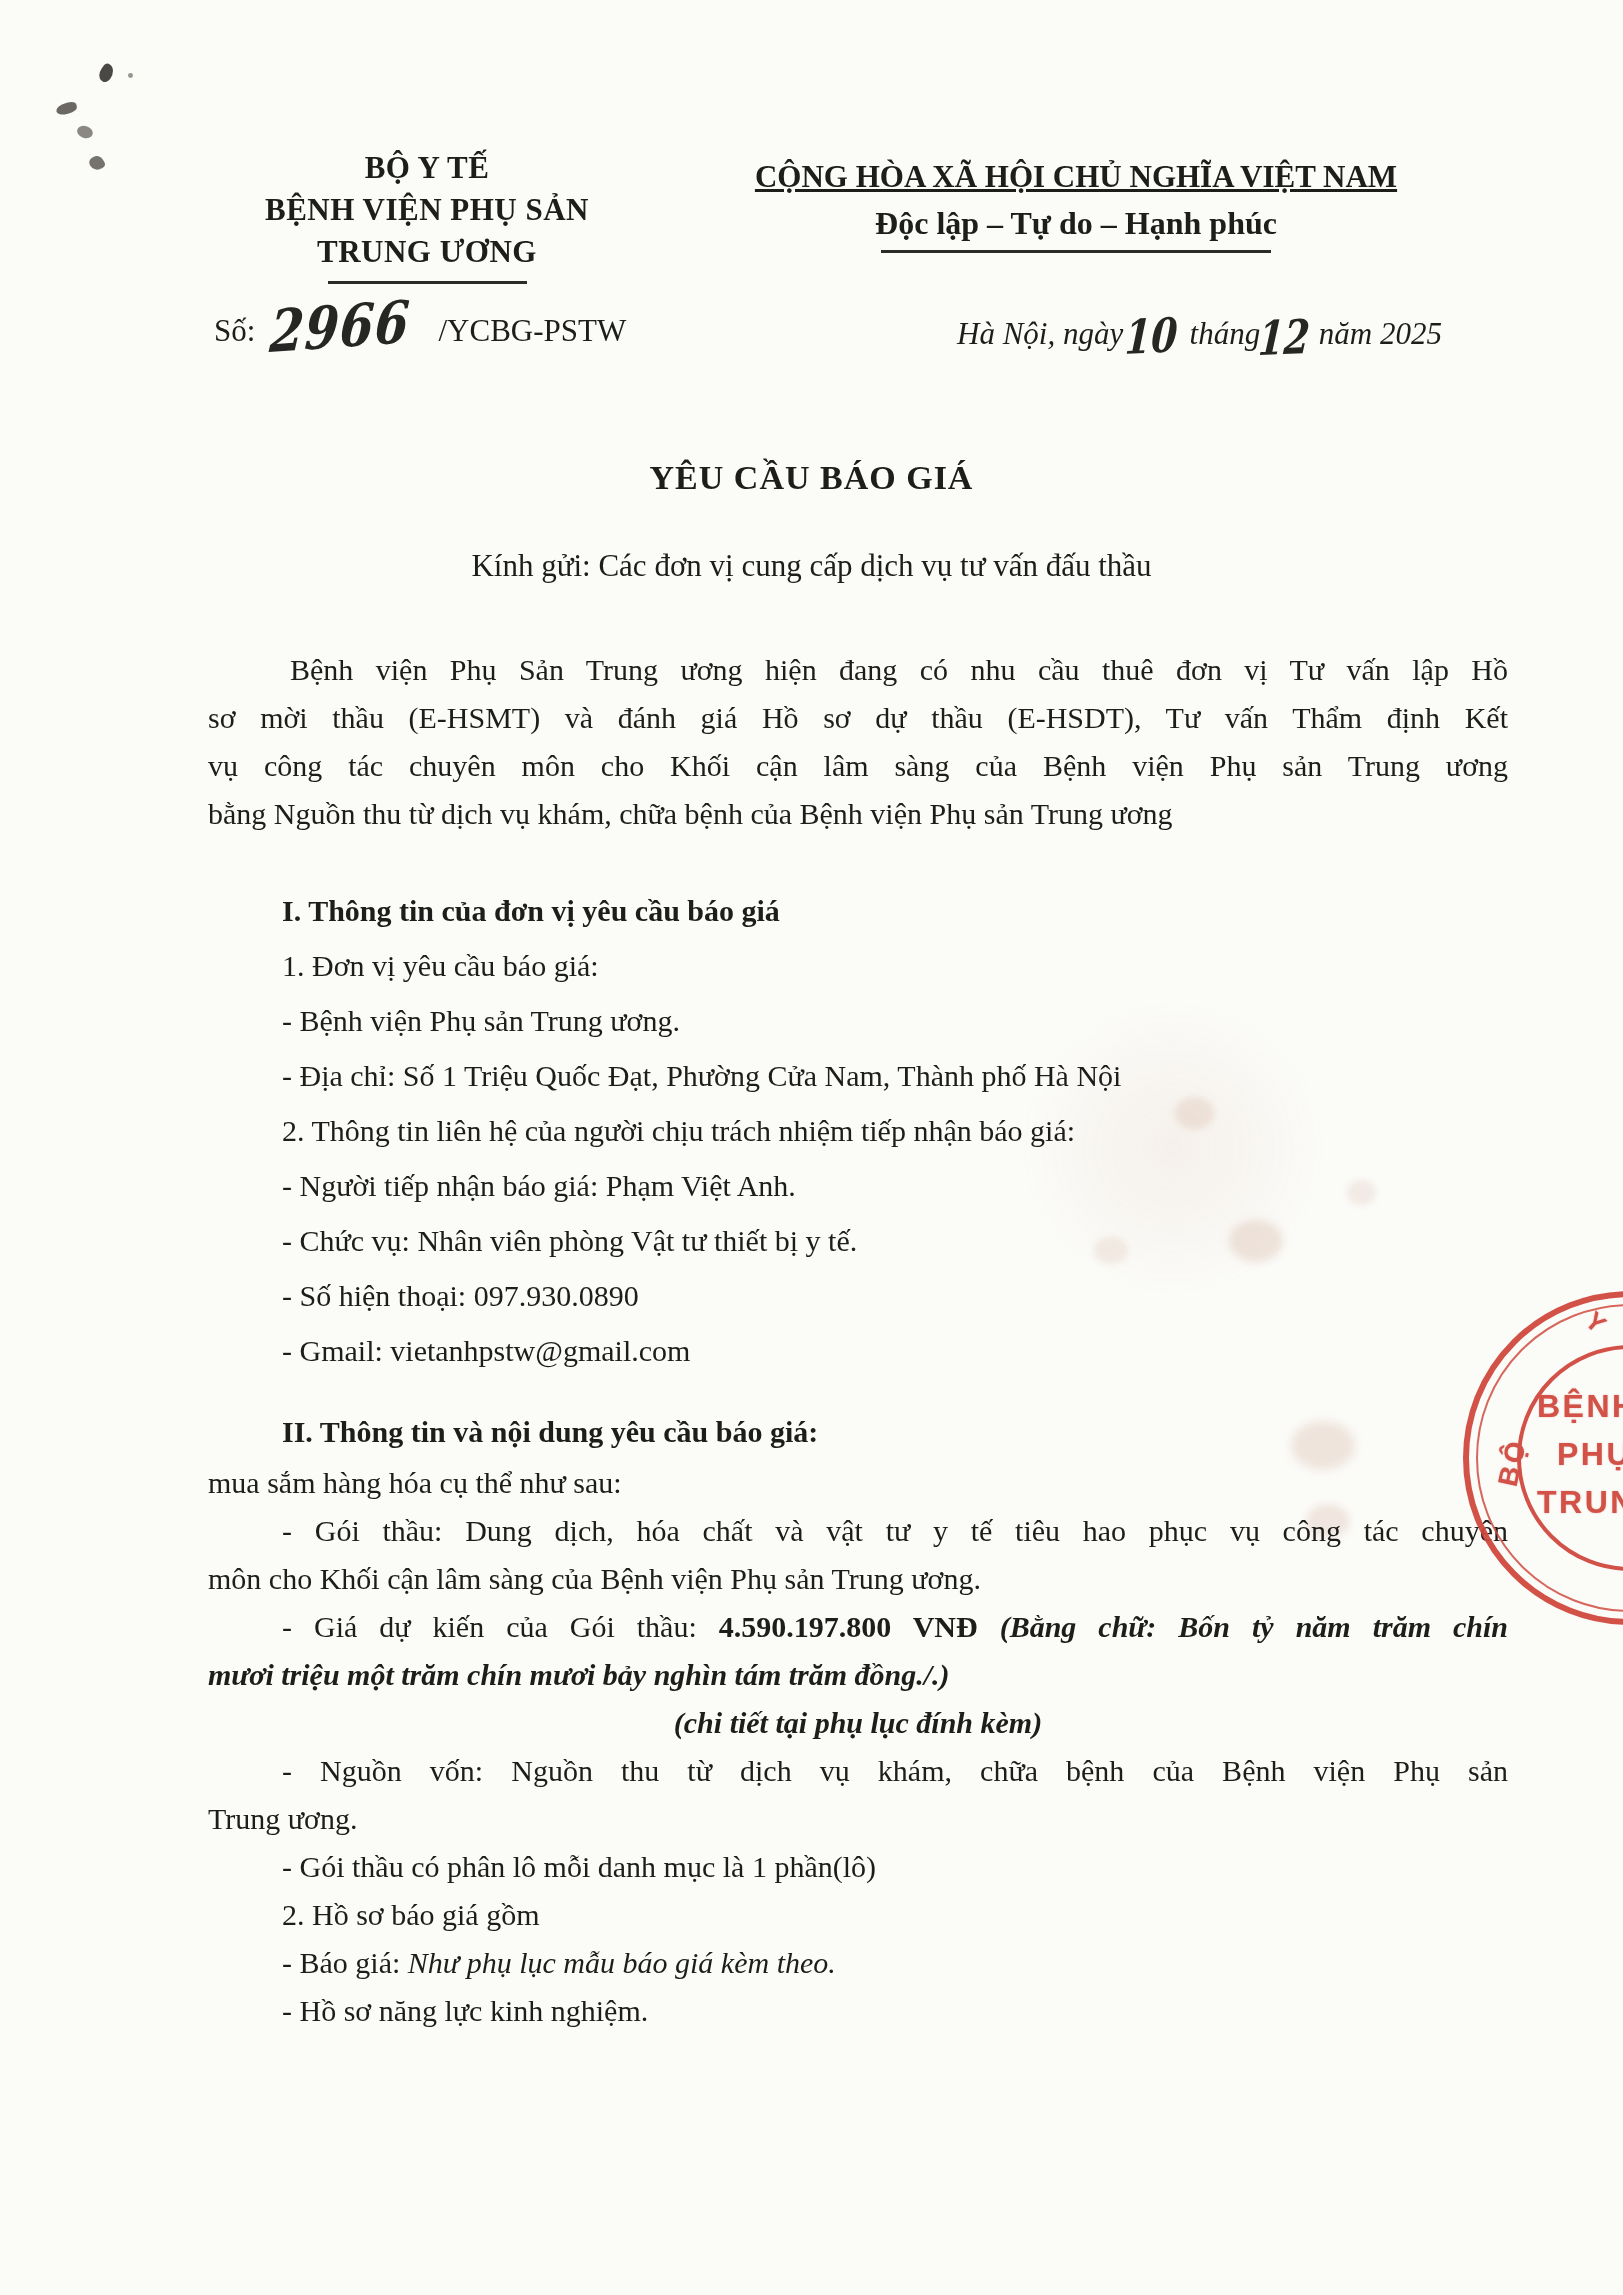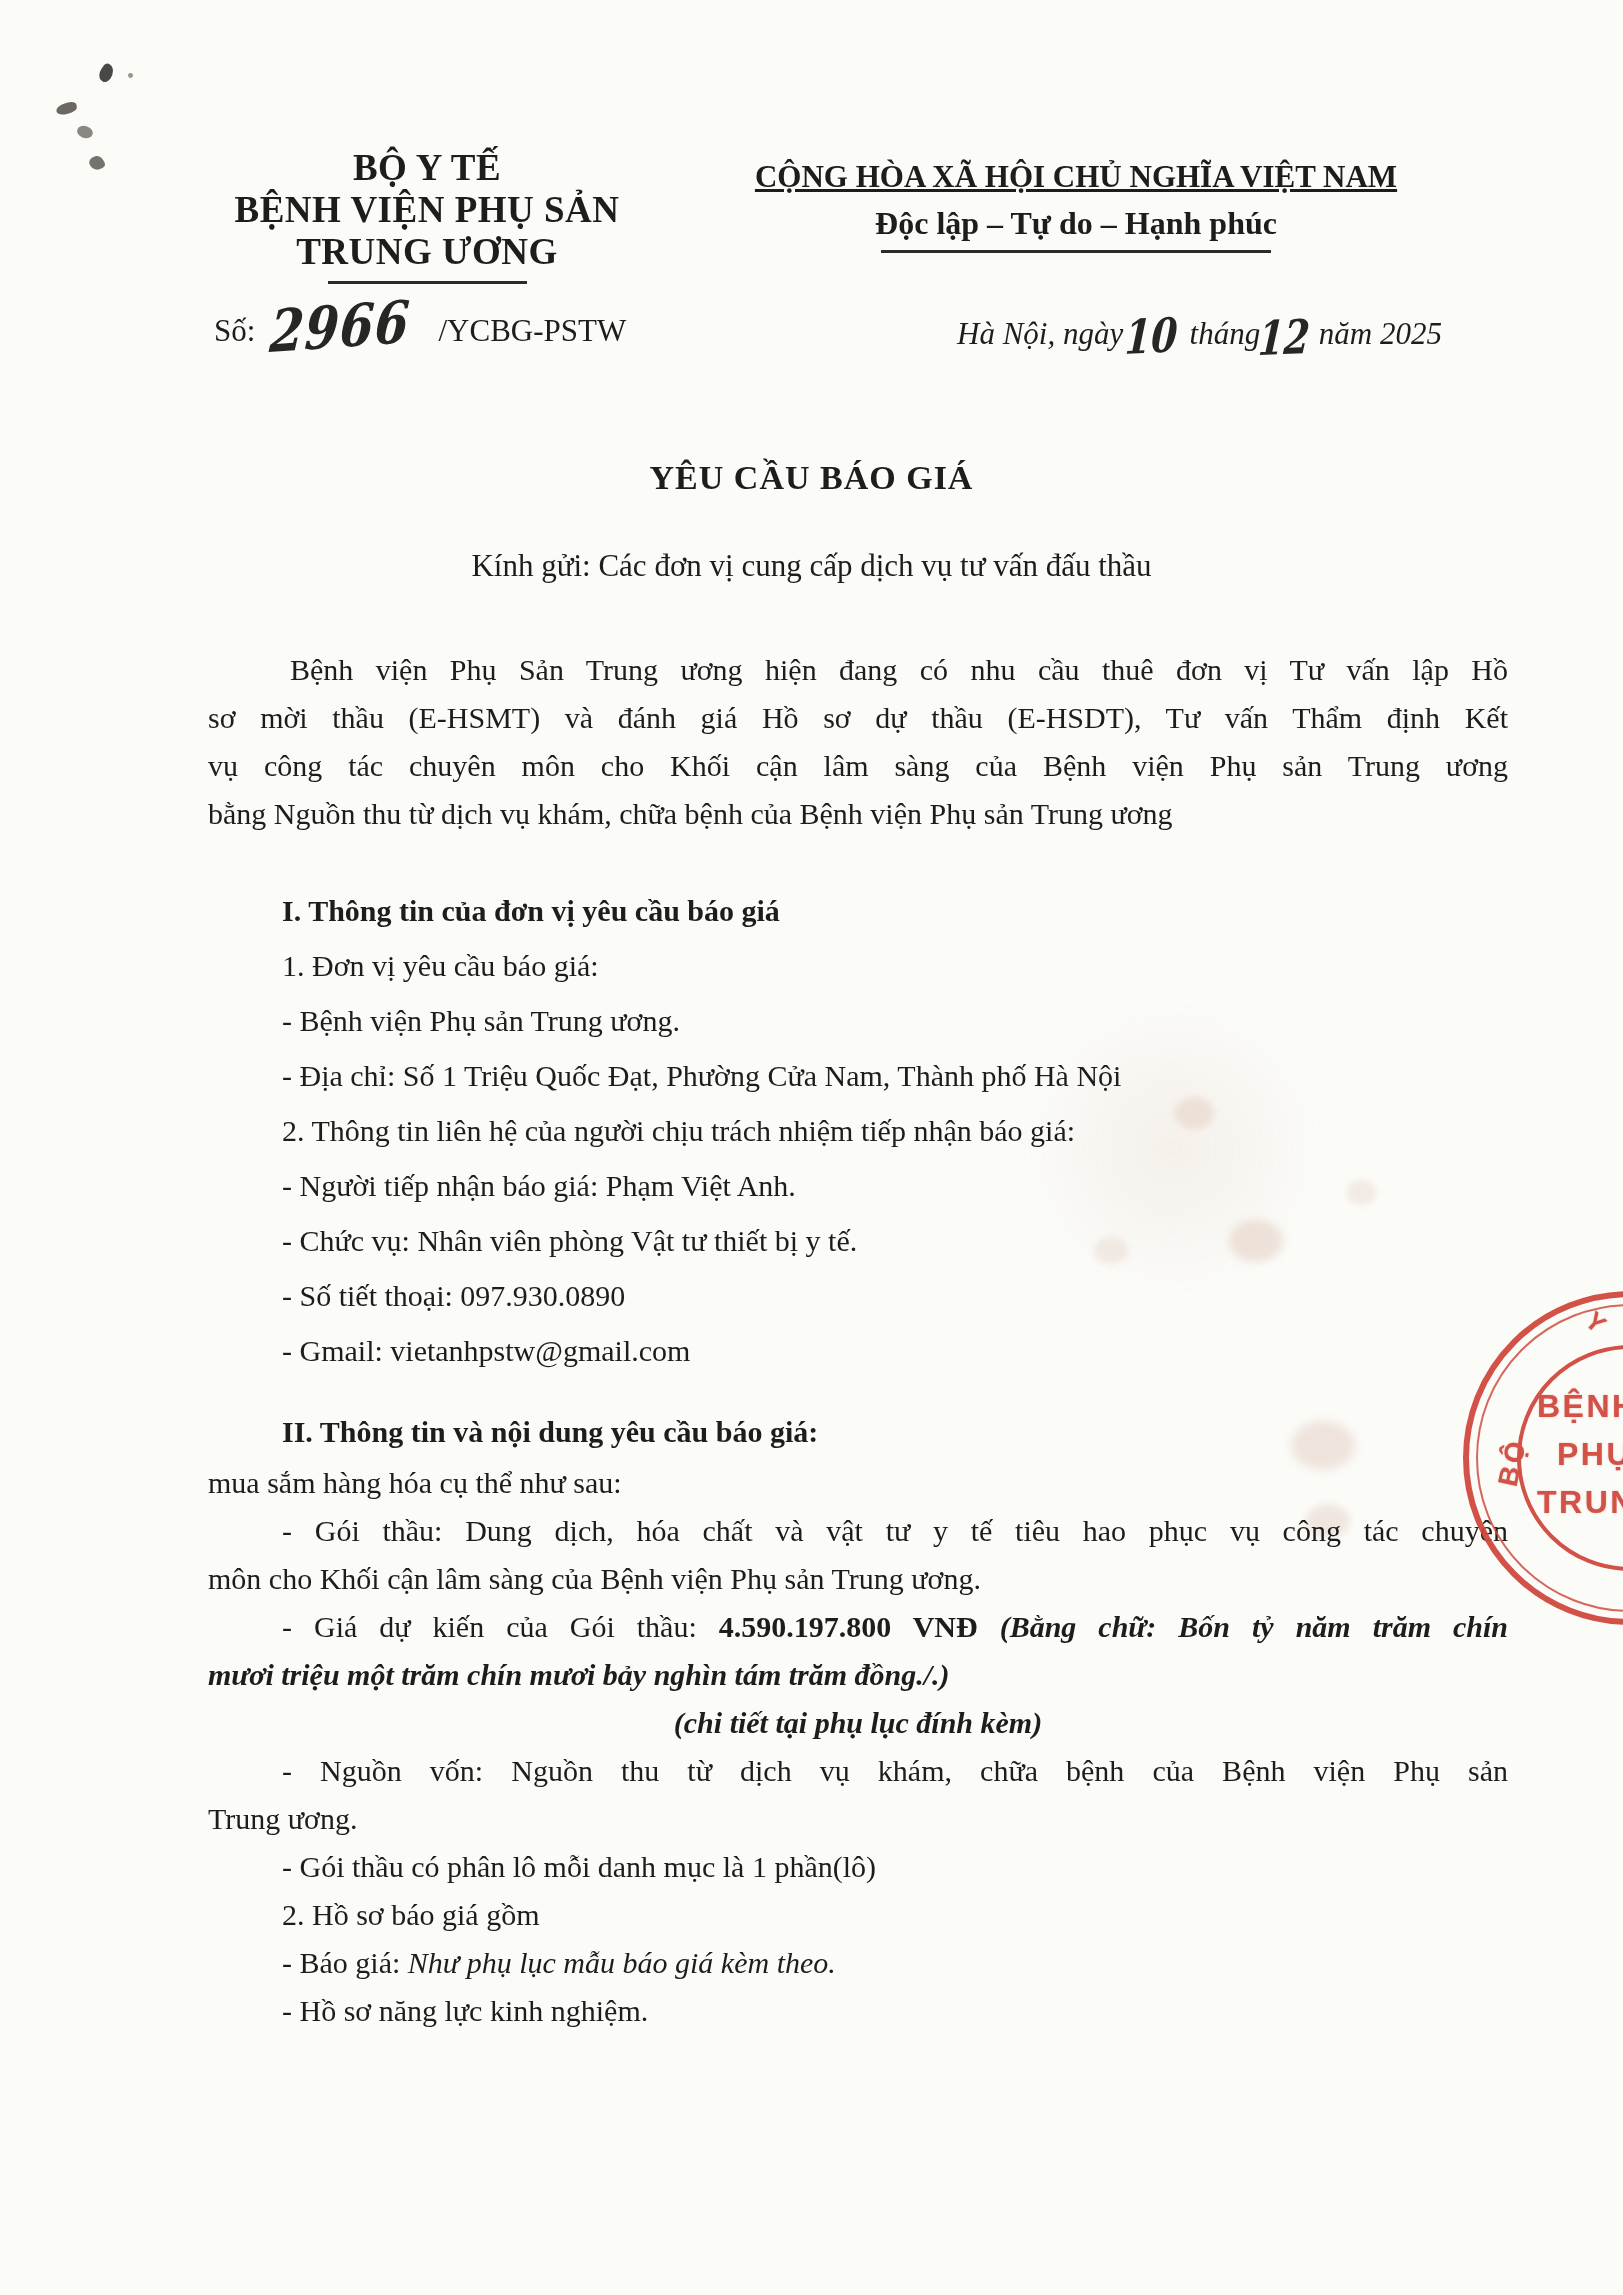--- a/index.html
+++ b/index.html
@@ -4,21 +4,21 @@
 <style>
   html,body{margin:0;padding:0;background:#e8e8e6;}
   .page{
     position:relative;width:1623px;height:2295px;overflow:hidden;
     background:#fbfbf8;
     font-family:"Liberation Serif","DejaVu Serif",serif;
     color:#1d1d1b;
   }
   
   .hdr-left{position:absolute;left:206px;top:147px;width:442px;text-align:center;
-    font-weight:bold;font-size:37px;line-height:42px;letter-spacing:0.5px;}
+    font-weight:bold;font-size:31px;line-height:42px;letter-spacing:0.5px;}
   .rule-left{width:199px;height:2.9px;background:#2b2b29;margin:7.9px auto 0;}
   .hdr-right{position:absolute;left:697px;top:158px;width:758px;text-align:center;font-weight:bold;}
   .hdr-right .nat1{font-size:31px;line-height:38px;text-decoration:underline;}
   .hdr-right .nat2{font-size:32px;line-height:39px;margin-top:7.9px;}
   .rule-right{width:390px;height:3.4px;background:#2b2b29;margin:6.9px auto 0;}
   
   .doc-no{position:absolute;left:214px;top:303px;display:flex;align-items:flex-end;font-size:31px;}
   .hand{font-family:"DejaVu Serif","Liberation Serif",serif;font-style:italic;font-weight:bold;color:#262624;}
   .hand-num{font-size:58px;line-height:58px;letter-spacing:1.5px;
     transform:rotate(-4deg) skewX(-8deg) scaleX(.84);transform-origin:bottom left;
@@ -138,21 +138,21 @@
     <p class="ln lh-intro just">vụ công tác chuyên môn cho Khối cận lâm sàng của Bệnh viện Phụ sản Trung ương</p>
     <p class="ln lh-intro">bằng Nguồn thu từ dịch vụ khám, chữa bệnh của Bệnh viện Phụ sản Trung ương</p>
 
     <p class="ln h-sec h-sec1">I. Thông tin của đơn vị yêu cầu báo giá</p>
     <p class="ln lh-item ind-item">1. Đơn vị yêu cầu báo giá:</p>
     <p class="ln lh-item ind-item">- Bệnh viện Phụ sản Trung ương.</p>
     <p class="ln lh-item ind-item">- Địa chỉ: Số 1 Triệu Quốc Đạt, Phường Cửa Nam, Thành phố Hà Nội</p>
     <p class="ln lh-item ind-item">2. Thông tin liên hệ của người chịu trách nhiệm tiếp nhận báo giá:</p>
     <p class="ln lh-item ind-item">- Người tiếp nhận báo giá: Phạm Việt Anh.</p>
     <p class="ln lh-item ind-item">- Chức vụ: Nhân viên phòng Vật tư thiết bị y tế.</p>
-    <p class="ln lh-item ind-item">- Số tiết thoại: 097.930.0890</p>
+    <p class="ln lh-item ind-item">- Số hiện thoại: 097.930.0890</p>
     <p class="ln lh-item ind-item">- Gmail: vietanhpstw@gmail.com</p>
 
     <p class="ln h-sec h-sec2">II. Thông tin và nội dung yêu cầu báo giá:</p>
 
     <p class="ln lh-s2">mua sắm hàng hóa cụ thể như sau:</p>
 
     <p class="ln lh-s2 just ind-item">- Gói thầu: Dung dịch, hóa chất và vật tư y tế tiêu hao phục vụ công tác chuyên</p>
     <p class="ln lh-s2">môn cho Khối cận lâm sàng của Bệnh viện Phụ sản Trung ương.</p>
 
     <p class="ln lh-s2 just ind-item"><span>- Giá dự kiến của Gói thầu: </span><span class="b">4.590.197.800 VNĐ </span><span class="bi">(Bằng chữ: Bốn tỷ năm trăm chín</span></p>

